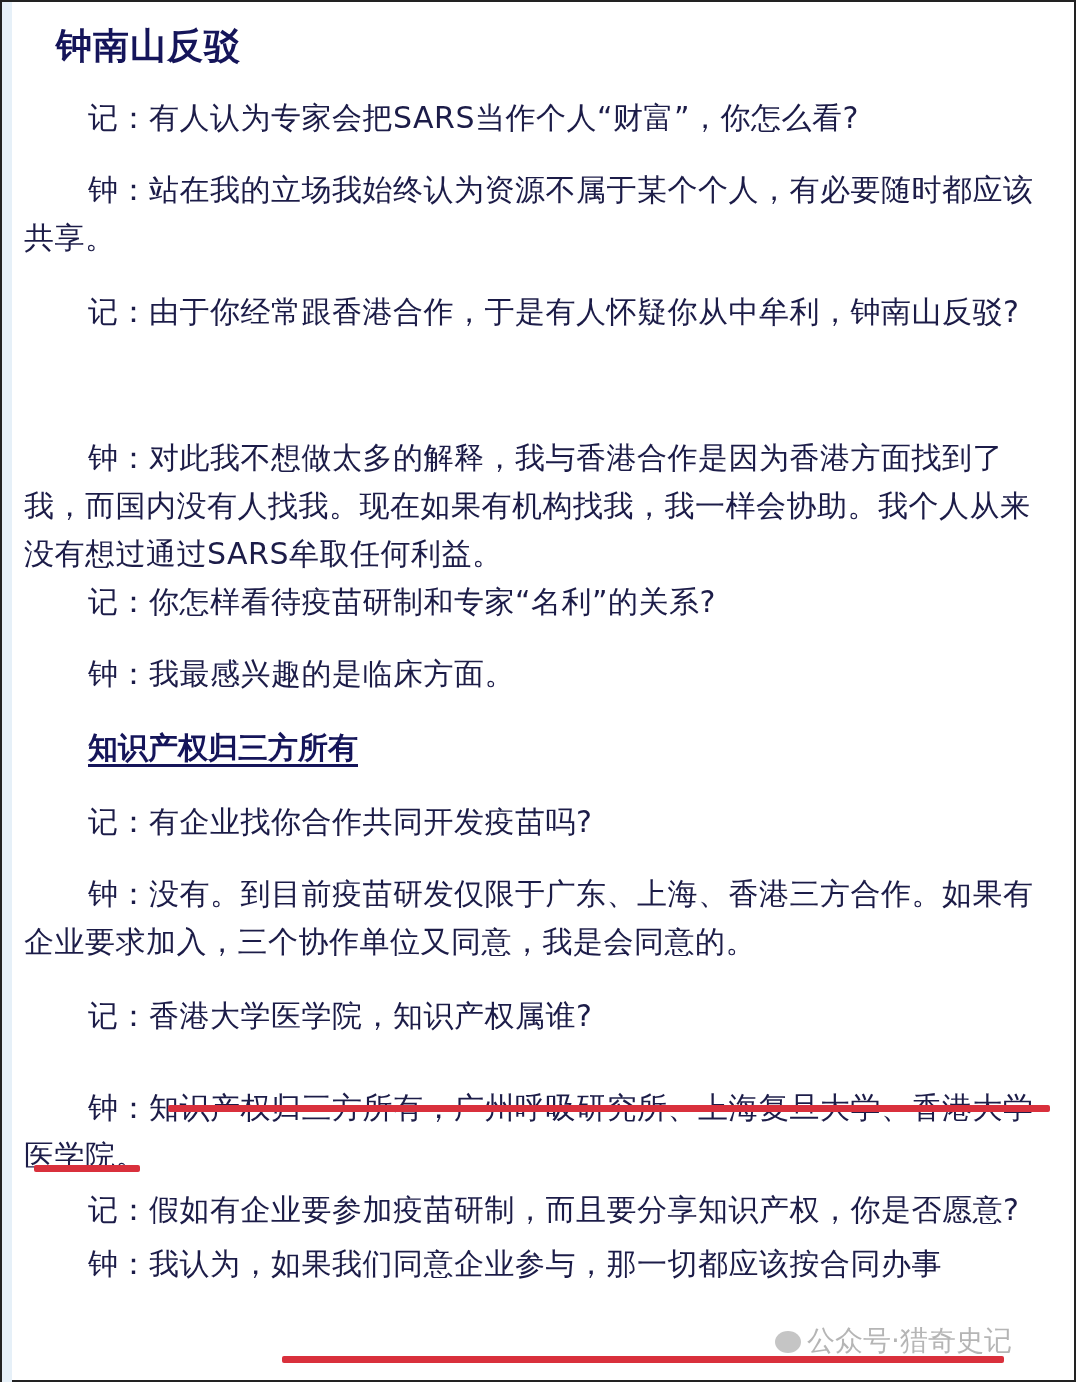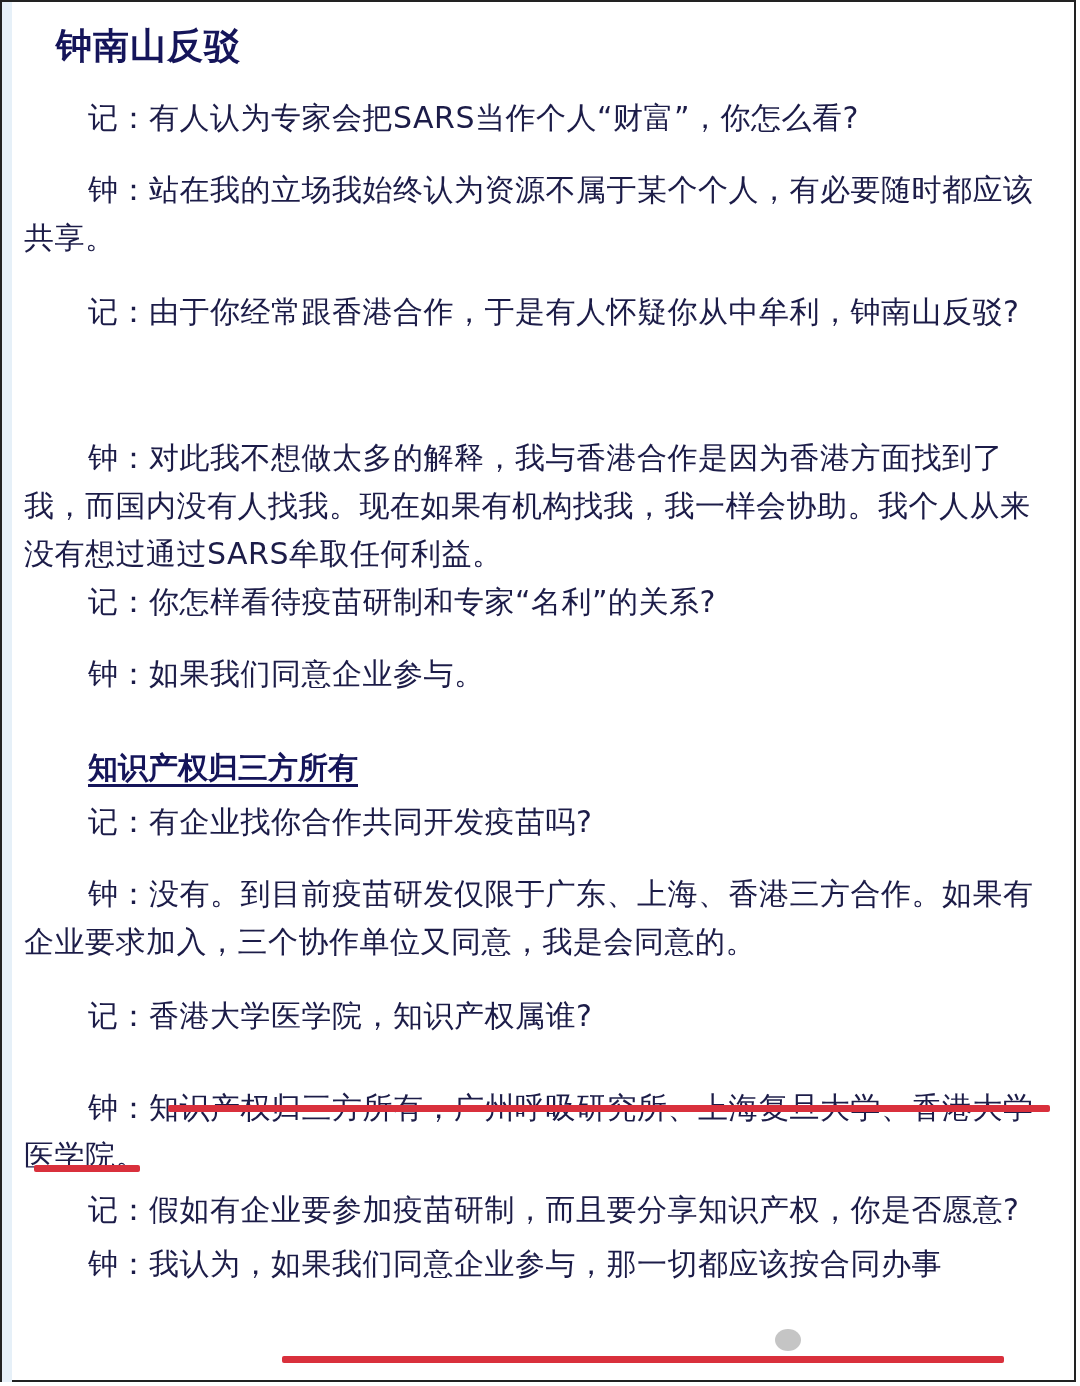--- a/index.html
+++ b/index.html
@@ -4,49 +4,49 @@
 <style>
   html, body { margin:0; padding:0; }
   body {
     width:1080px; height:1386px; background:#ffffff; position:relative; overflow:hidden;
     font-family: "DejaVu Sans", "Liberation Sans", sans-serif;
   }
   .frame { position:absolute; left:0; top:0; width:1076px; height:1382px; border:2px solid #222; box-sizing:border-box; }
   .leftbar { position:absolute; left:2px; top:2px; width:10px; height:1380px; background:#e6f0f8; }
   .doc { position:absolute; left:24px; top:0; width:1032px; color:#1a1a4a; }
   .title { position:absolute; left:32px; top:22px; font-size:36px; font-weight:bold; color:#15155a; white-space:nowrap; letter-spacing:1px;}
-  .sub { position:absolute; left:64px; font-size:30px; font-weight:bold; color:#15155a; text-decoration:underline; text-underline-offset:6px; white-space:nowrap;margin-top:20px;}
+  .sub { position:absolute; left:64px; font-size:30px; font-weight:bold; color:#15155a; text-decoration:underline; text-underline-offset:6px; white-space:nowrap;}
   .para { position:absolute; left:0; width:1032px; font-size:30px; line-height:48px; color:#1c1c48; text-indent:64px; letter-spacing:0.5px; }
   .red { position:absolute; height:7px; background:#d9303c; border-radius:2px; }
   .wm { position:absolute; left:775px; top:1322px; font-size:28px; color:rgba(120,120,120,0.55); white-space:nowrap; }
   .wm-icon { display:inline-block; width:26px; height:22px; border-radius:50%; background:rgba(140,140,140,0.5); margin-right:6px; vertical-align:middle; }
 </style>
 </head>
 <body>
 
 <div class="frame"></div>
 <div class="leftbar"></div>
 
 <div class="doc">
   <div class="title">钟南山反驳</div>
 
   <div class="para" style="top:94px;">记：有人认为专家会把SARS当作个人“财富”，你怎么看?</div>
   <div class="para" style="top:166px;">钟：站在我的立场我始终认为资源不属于某个个人，有必要随时都应该共享。</div>
   <div class="para" style="top:288px;">记：由于你经常跟香港合作，于是有人怀疑你从中牟利，钟南山反驳?</div>
   <div class="para" style="top:434px;">钟：对此我不想做太多的解释，我与香港合作是因为香港方面找到了我，而国内没有人找我。现在如果有机构找我，我一样会协助。我个人从来没有想过通过SARS牟取任何利益。</div>
   <div class="para" style="top:578px;">记：你怎样看待疫苗研制和专家“名利”的关系?</div>
-  <div class="para" style="top:650px;">钟：如果我们同意企业参与。</div>
+  <div class="para" style="top:650px;">钟：我最感兴趣的是临床方面。</div>
 
   <div class="sub" style="top:728px;">知识产权归三方所有</div>
 
   <div class="para" style="top:798px;">记：有企业找你合作共同开发疫苗吗?</div>
   <div class="para" style="top:870px;">钟：没有。到目前疫苗研发仅限于广东、上海、香港三方合作。如果有企业要求加入，三个协作单位又同意，我是会同意的。</div>
   <div class="para" style="top:992px;">记：香港大学医学院，知识产权属谁?</div>
   <div class="para" style="top:1064px;margin-top:20px;">钟：知识产权归三方所有，广州呼吸研究所、上海复旦大学、香港大学医学院。</div>
   <div class="para" style="top:1186px;">记：假如有企业要参加疫苗研制，而且要分享知识产权，你是否愿意?</div>
   <div class="para" style="top:1240px;">钟：我认为，如果我们同意企业参与，那一切都应该按合同办事</div>
 </div>
 
 <div class="red" style="left:168px; top:1105px; width:882px;"></div>
 <div class="red" style="left:34px; top:1165px; width:106px;"></div>
 <div class="red" style="left:282px; top:1356px; width:722px;"></div>
 
-<div class="wm"><span class="wm-icon"></span></div>
+<div class="wm"><span class="wm-icon"></span><span>公众号·猎奇史记</span></div>
 
 </body></html>

